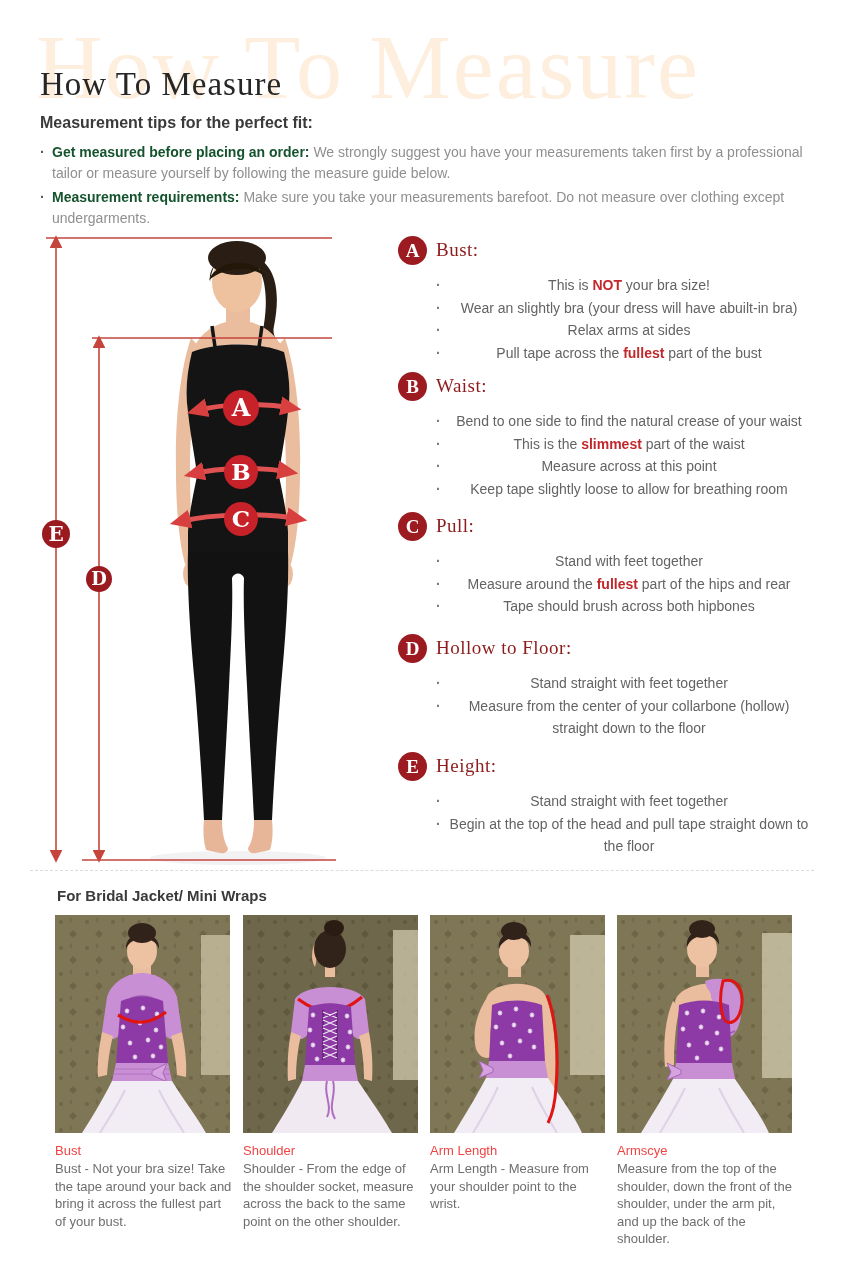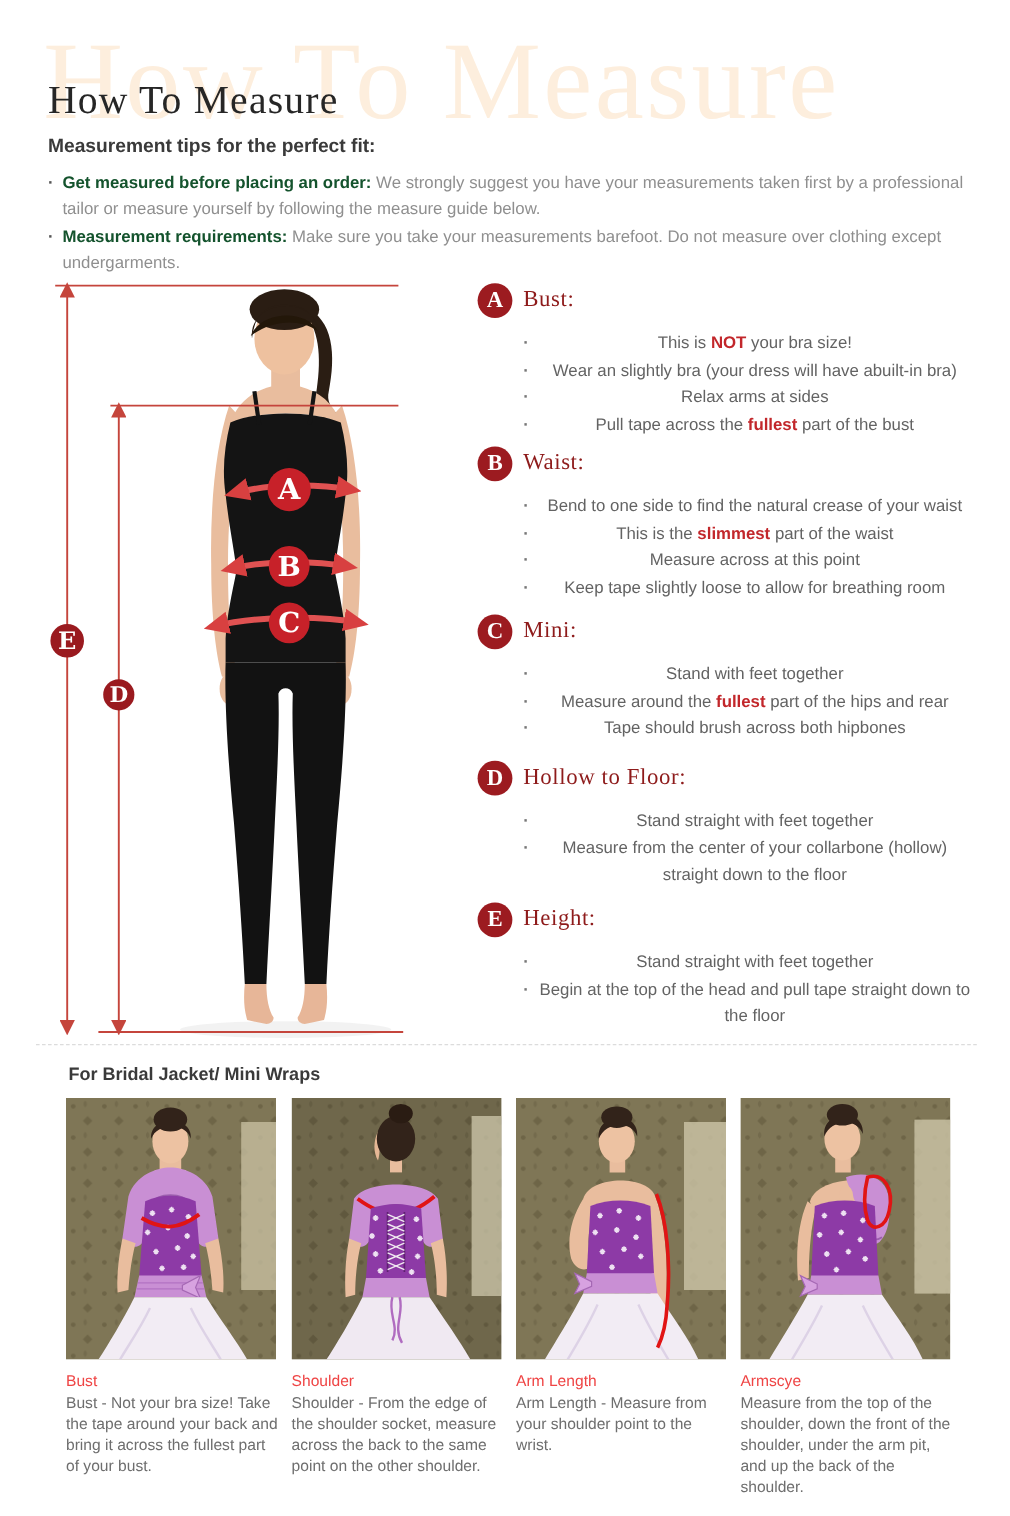--- a/index.html
+++ b/index.html
@@ -144,21 +144,21 @@
       <li><span>Bend to one side to find the natural crease of your waist</span></li>
       <li><span>This is the </span><span class="em">slimmest</span><span> part of the waist</span></li>
       <li><span>Measure across at this point</span></li>
       <li><span>Keep tape slightly loose to allow for breathing room</span></li>
     </ul>
   </section>
 
   <section class="msec" style="top:508px">
     <div class="sec-head">
       <span class="badge">C</span>
-      <h2 class="sec-title">Mini:</h2>
+      <h2 class="sec-title">Pull:</h2>
     </div>
     <ul class="blist">
       <li><span>Stand with feet together</span></li>
       <li><span>Measure around the </span><span class="em">fullest</span><span> part of the hips and rear</span></li>
       <li><span>Tape should brush across both hipbones</span></li>
     </ul>
   </section>
 
   <section class="msec" style="top:630px">
     <div class="sec-head">

